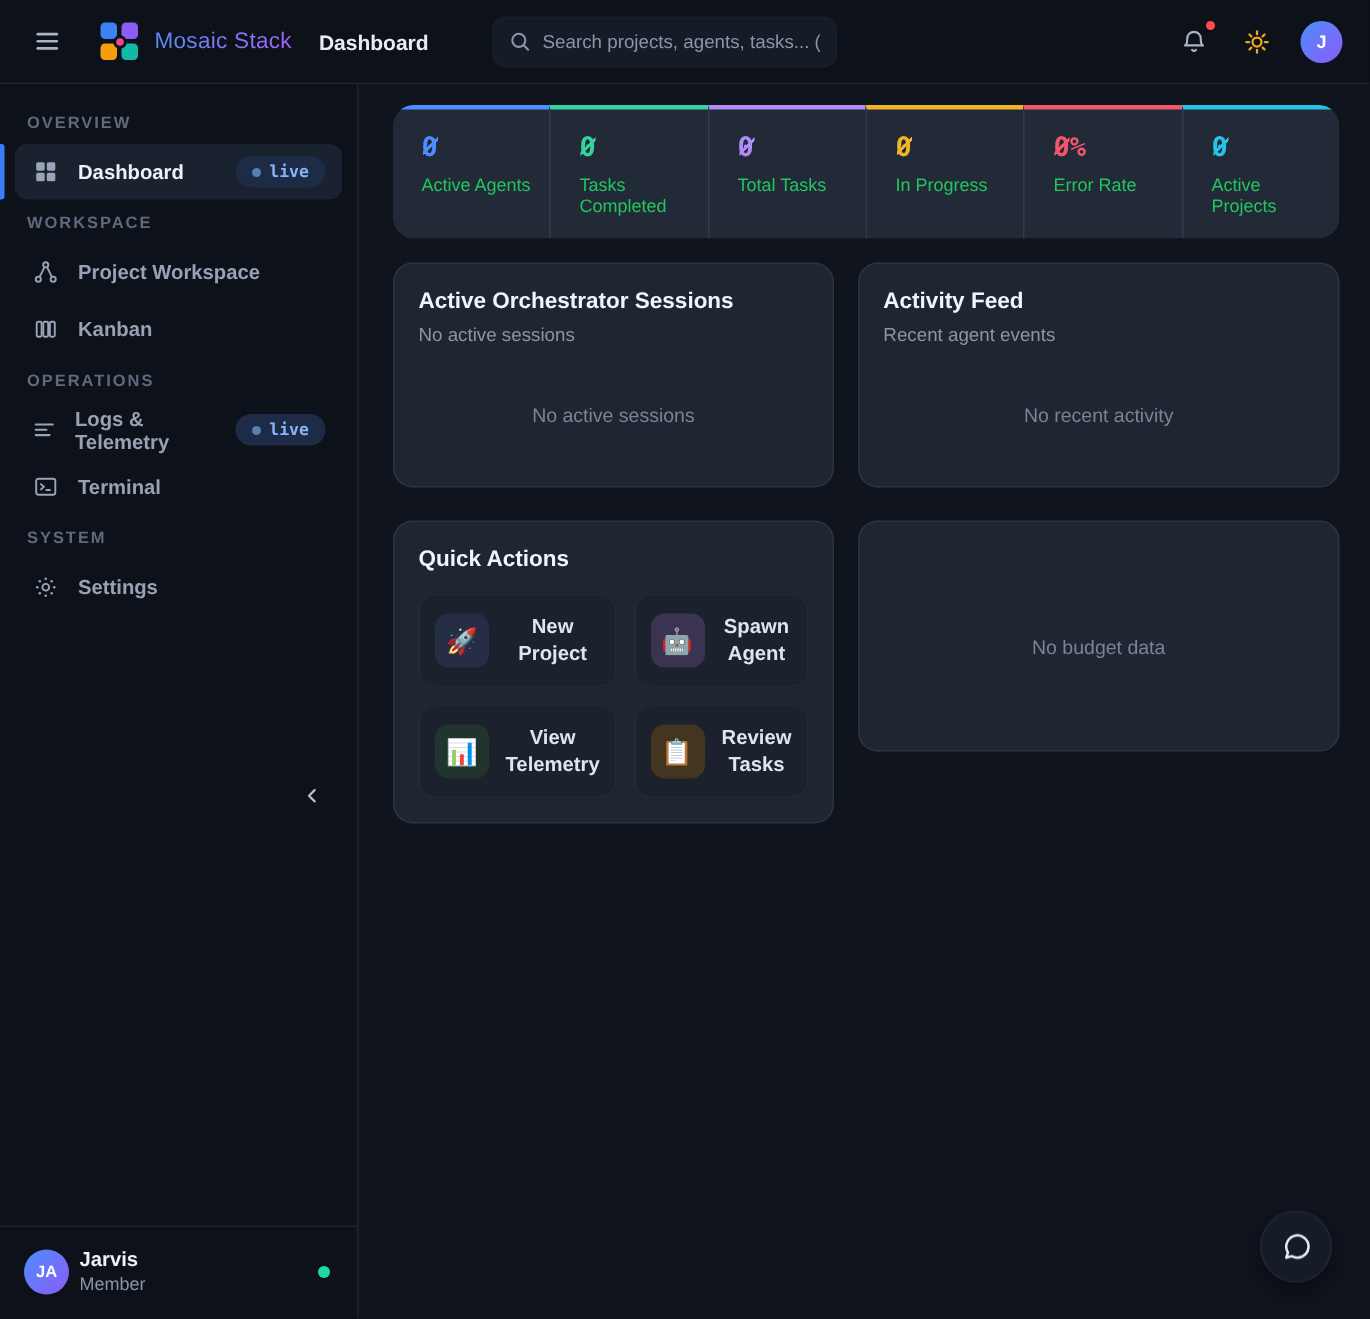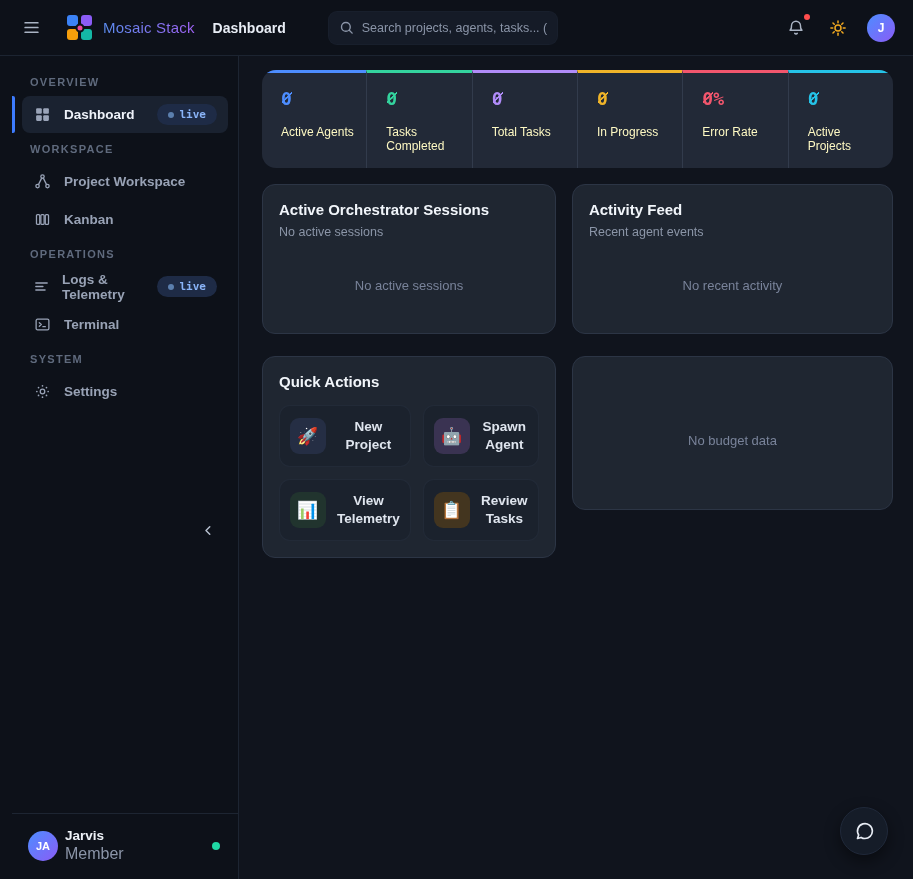--- a/index.html
+++ b/index.html
@@ -28,21 +28,21 @@
   .top-right { margin-left:auto; display:flex; align-items:center; gap:16px; }
   .bell-wrap { position:relative; }
   .bell-dot { position:absolute; top:-1px; right:-1px; width:6px; height:6px; border-radius:50%;
     background:#ff4d4d; }
   .avatar { width:28px; height:28px; border-radius:50%;
     background:linear-gradient(135deg,#4d8dff,#8b5cf6); color:#fff; font-size:12px; font-weight:bold;
     display:flex; align-items:center; justify-content:center; border:none; cursor:pointer; }
 
   
   .sidebar { position:fixed; top:56px; left:0; bottom:0; width:239px; background:#0d1119;
-    border-right:1px solid #1d2532; display:flex; flex-direction:column;padding-left:12px; }
+    border-right:1px solid #1d2532; display:flex; flex-direction:column; }
   .nav { padding:10px 10px 0 10px; }
   .sec-title { font-size:11px; font-weight:bold; letter-spacing:1.3px; color:#5f6a7d;
     margin:10px 8px 8px 8px; }
   .nav-item { display:flex; align-items:center; gap:12px; height:37px; padding:0 11px;
     border-radius:8px; color:#98a2b5; font-size:13.5px; font-weight:bold; cursor:pointer;
     position:relative; margin-bottom:1px; }
   .nav-item .nicon { display:flex; width:19px; justify-content:center; color:#9aa4b8; }
   .nav-item.active { background:#1a2230; color:#eef2f9; }
   .nav-item.active::before { content:""; position:absolute; left:-10px; top:0; bottom:0; width:3px;
     background:#3d7bfd; border-radius:0 2px 2px 0; }
@@ -51,36 +51,36 @@
     font-size:11px; color:#8ab4f8; }
   .live-badge .dot { width:6px; height:6px; border-radius:50%; background:#5b7fae; }
   .collapse-btn { position:absolute; top:467px; right:22px; color:#b6c0cf; background:none;
     border:none; cursor:pointer; }
   .user-block { margin-top:auto; border-top:1px solid #1d2532; padding:14px 18px 16px 16px;
     display:flex; align-items:center; gap:7px; cursor:pointer; }
   .user-avatar { width:30px; height:30px; border-radius:50%;
     background:linear-gradient(135deg,#4d8dff,#8b5cf6); color:#fff; font-size:11px; font-weight:bold;
     display:flex; align-items:center; justify-content:center; }
   .user-name { font-size:13.5px; font-weight:bold; color:#eef2f8; }
-  .user-role { font-size:16px; color:#8b95a8; margin-top:2px; }
+  .user-role { font-size:12px; color:#8b95a8; margin-top:2px; }
   .status-dot { margin-left:auto; width:8px; height:8px; border-radius:50%; }
 
   
   .main { position:absolute; left:240px; top:56px; width:673px; height:823px;
     padding:14px 20px 0 22px; }
   .stats-row { display:flex; border-radius:14px; overflow:hidden; }
   .stat { flex:1; background:#222937; border-top:3px solid var(--accent); padding:15px 8px 15px 19px; }
   .stat + .stat { border-left:1px solid #323b4c; }
   .stat-value { font-family:"DejaVu Sans Mono", monospace; font-size:18px; font-weight:bold;
     color:var(--accent); display:inline-block; position:relative; }
   .stat-value::after { content:""; position:absolute; left:1px; top:3px; width:10px; height:13px;
     background:linear-gradient(135deg,transparent 44%,currentColor 44%,currentColor 56%,transparent 56%); }
   .stat-suffix { font-family:"DejaVu Sans Mono", monospace; font-size:18px; font-weight:bold;
     color:var(--accent); }
-  .stat-label { margin-top:16px; font-size:12px; color:#fef9c3; }
+  .stat-label { margin-top:7px; font-size:12px; color:#22c55e; }
 
   .grid2 { display:grid; grid-template-columns:292fr 319fr; gap:16px; margin-top:16px;
     align-items:start; }
   .grid2 + .grid2 { margin-top:22px; }
   .card { background:#1f2631; border:1px solid #2c3545; border-radius:13px; padding:16px;
     display:flex; flex-direction:column; }
   .card.h150 { height:150px; }
   .card.h154 { height:154px; }
   .card-title { font-size:15px; font-weight:bold; color:#f1f5fa; }
   .card-sub { margin-top:7px; font-size:12.5px; color:#8b95a7; }

